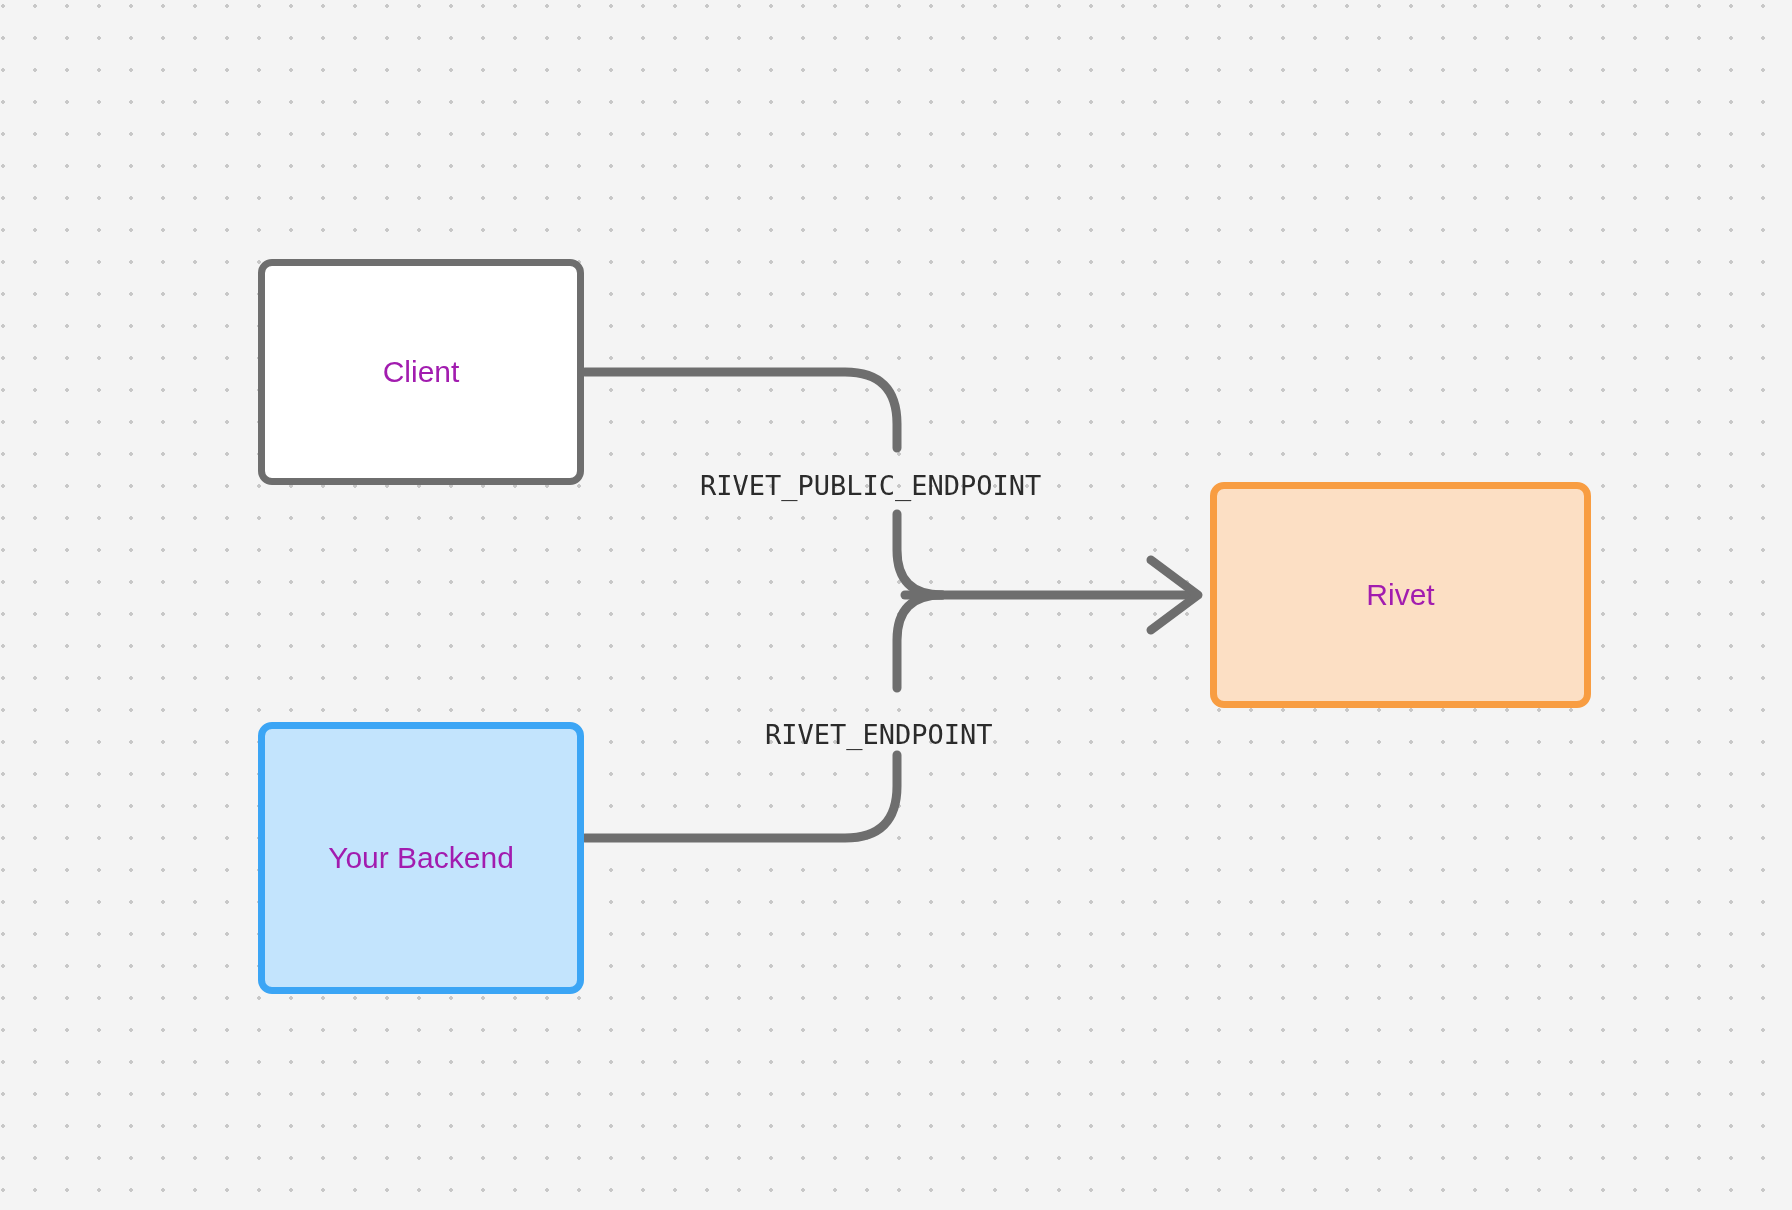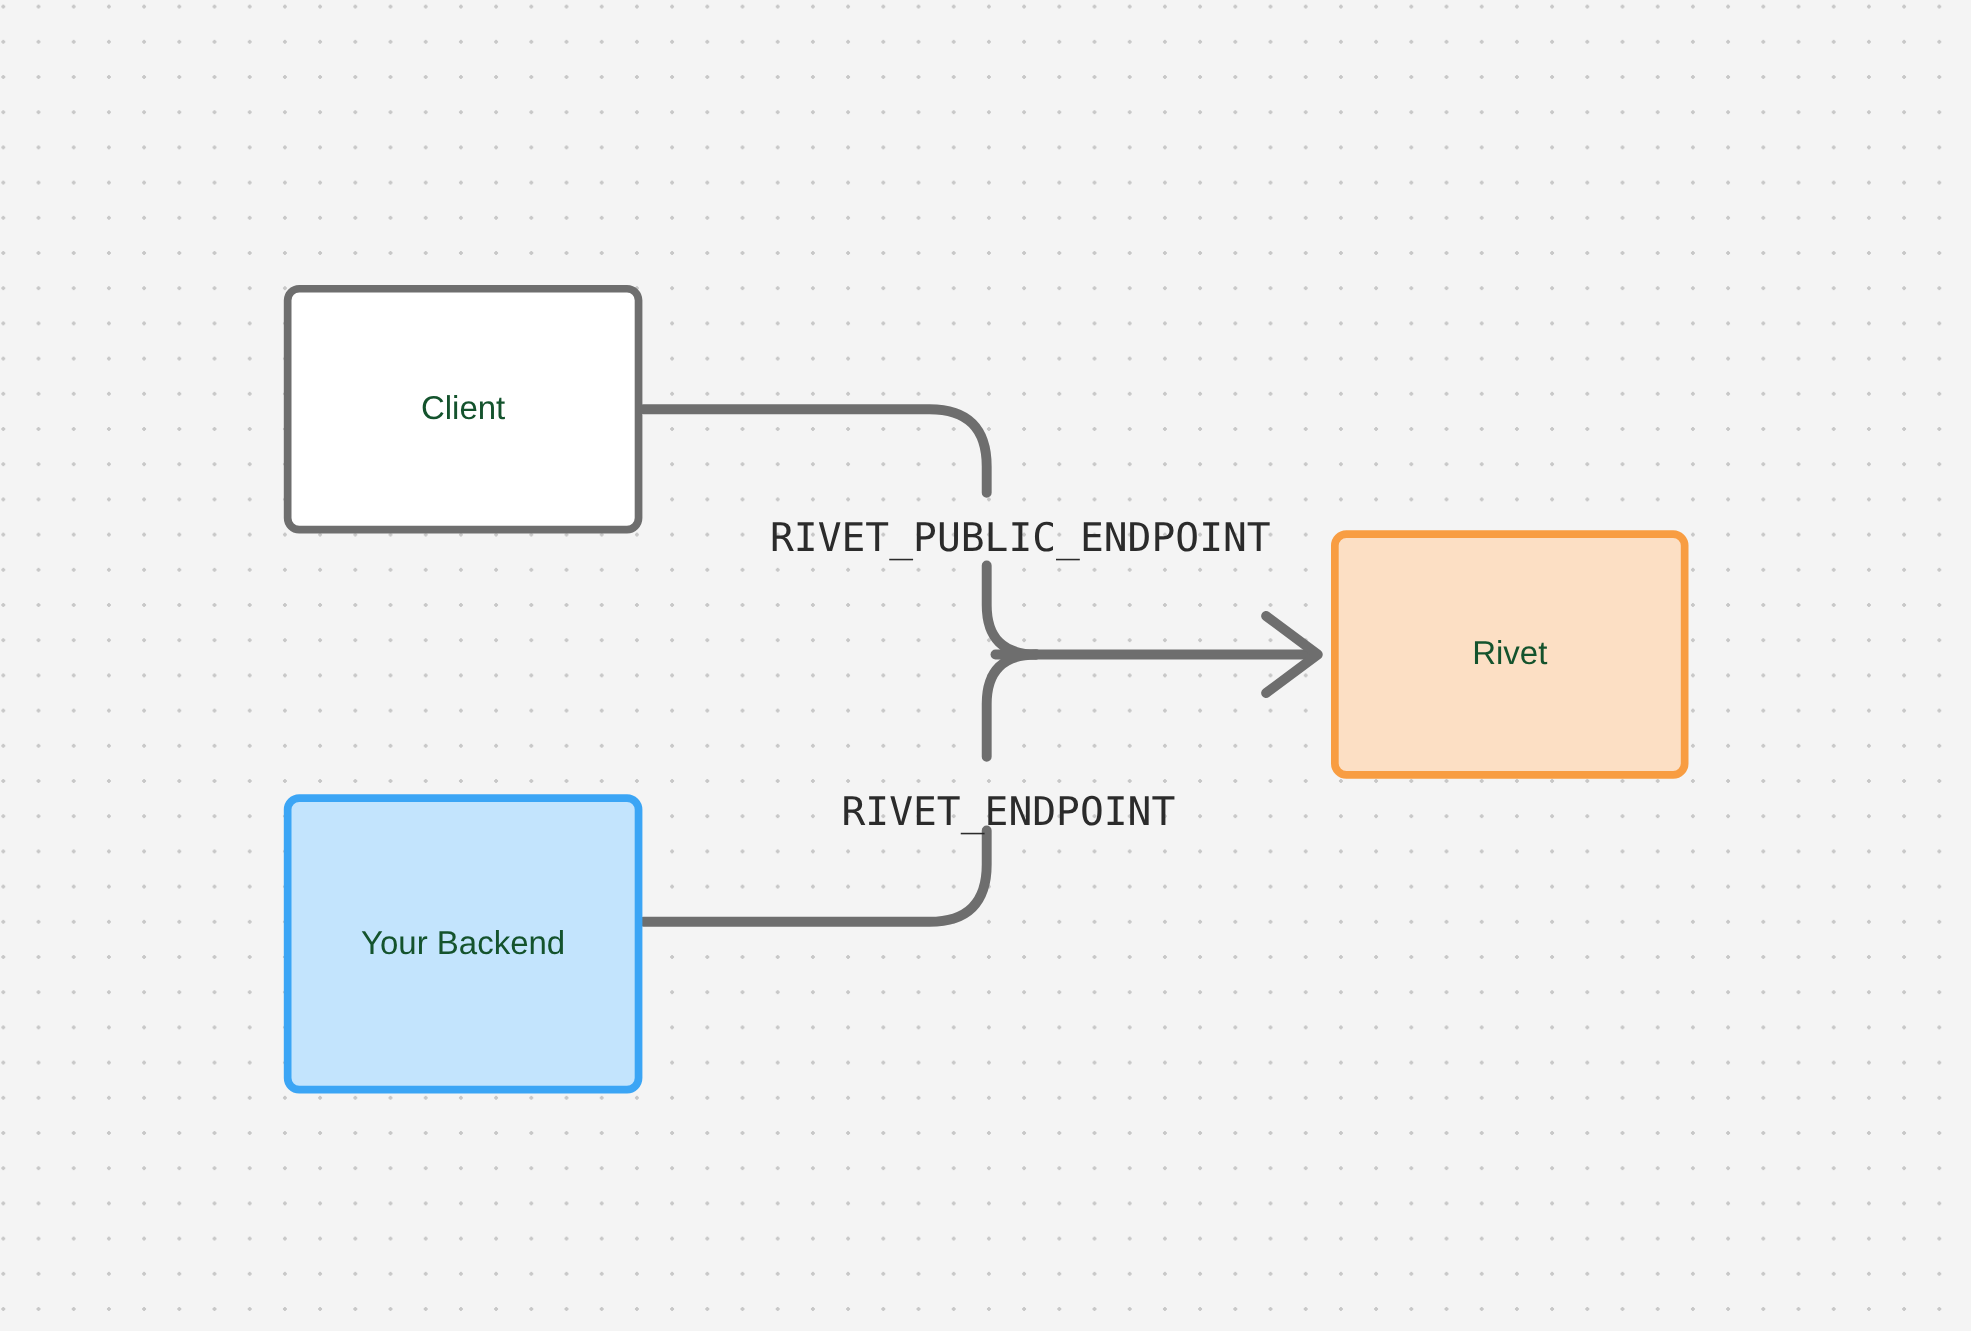--- a/index.html
+++ b/index.html
@@ -36,21 +36,21 @@
     box-sizing: border-box;
     display: flex;
     align-items: center;
     justify-content: center;
     border-radius: 14px;
     border-style: solid;
   }
   .node-label {
     font-size: 30px;
     line-height: 1;
-    color: #14532d;
+    color: #a21caf;
     font-family: "Liberation Sans", sans-serif;
     white-space: nowrap;
   }
   #node-client {
     left: 258px;
     top: 259px;
     width: 326px;
     height: 226px;
     background: #FFFFFF;
     border-color: #6E6E6E;
@@ -61,30 +61,30 @@
     top: 722px;
     width: 326px;
     height: 272px;
     background: #C3E4FD;
     border-color: #3BA5F5;
     border-width: 7px;
   }
   #node-rivet {
     left: 1210px;
     top: 482px;
-    width: 325px;
+    width: 381px;
     height: 226px;
     background: #FCDFC4;
     border-color: #F89D42;
     border-width: 7px;
   }
   .edge-label {
     position: absolute;
     font-family: "DejaVu Sans Mono", monospace;
-    font-size: 36px;
+    font-size: 27px;
     line-height: 1;
     color: #2B2B2B;
     white-space: nowrap;
     letter-spacing: 0px;
   }
   #label-public {
     left: 700px;
     top: 472px;
   }
   #label-internal {

